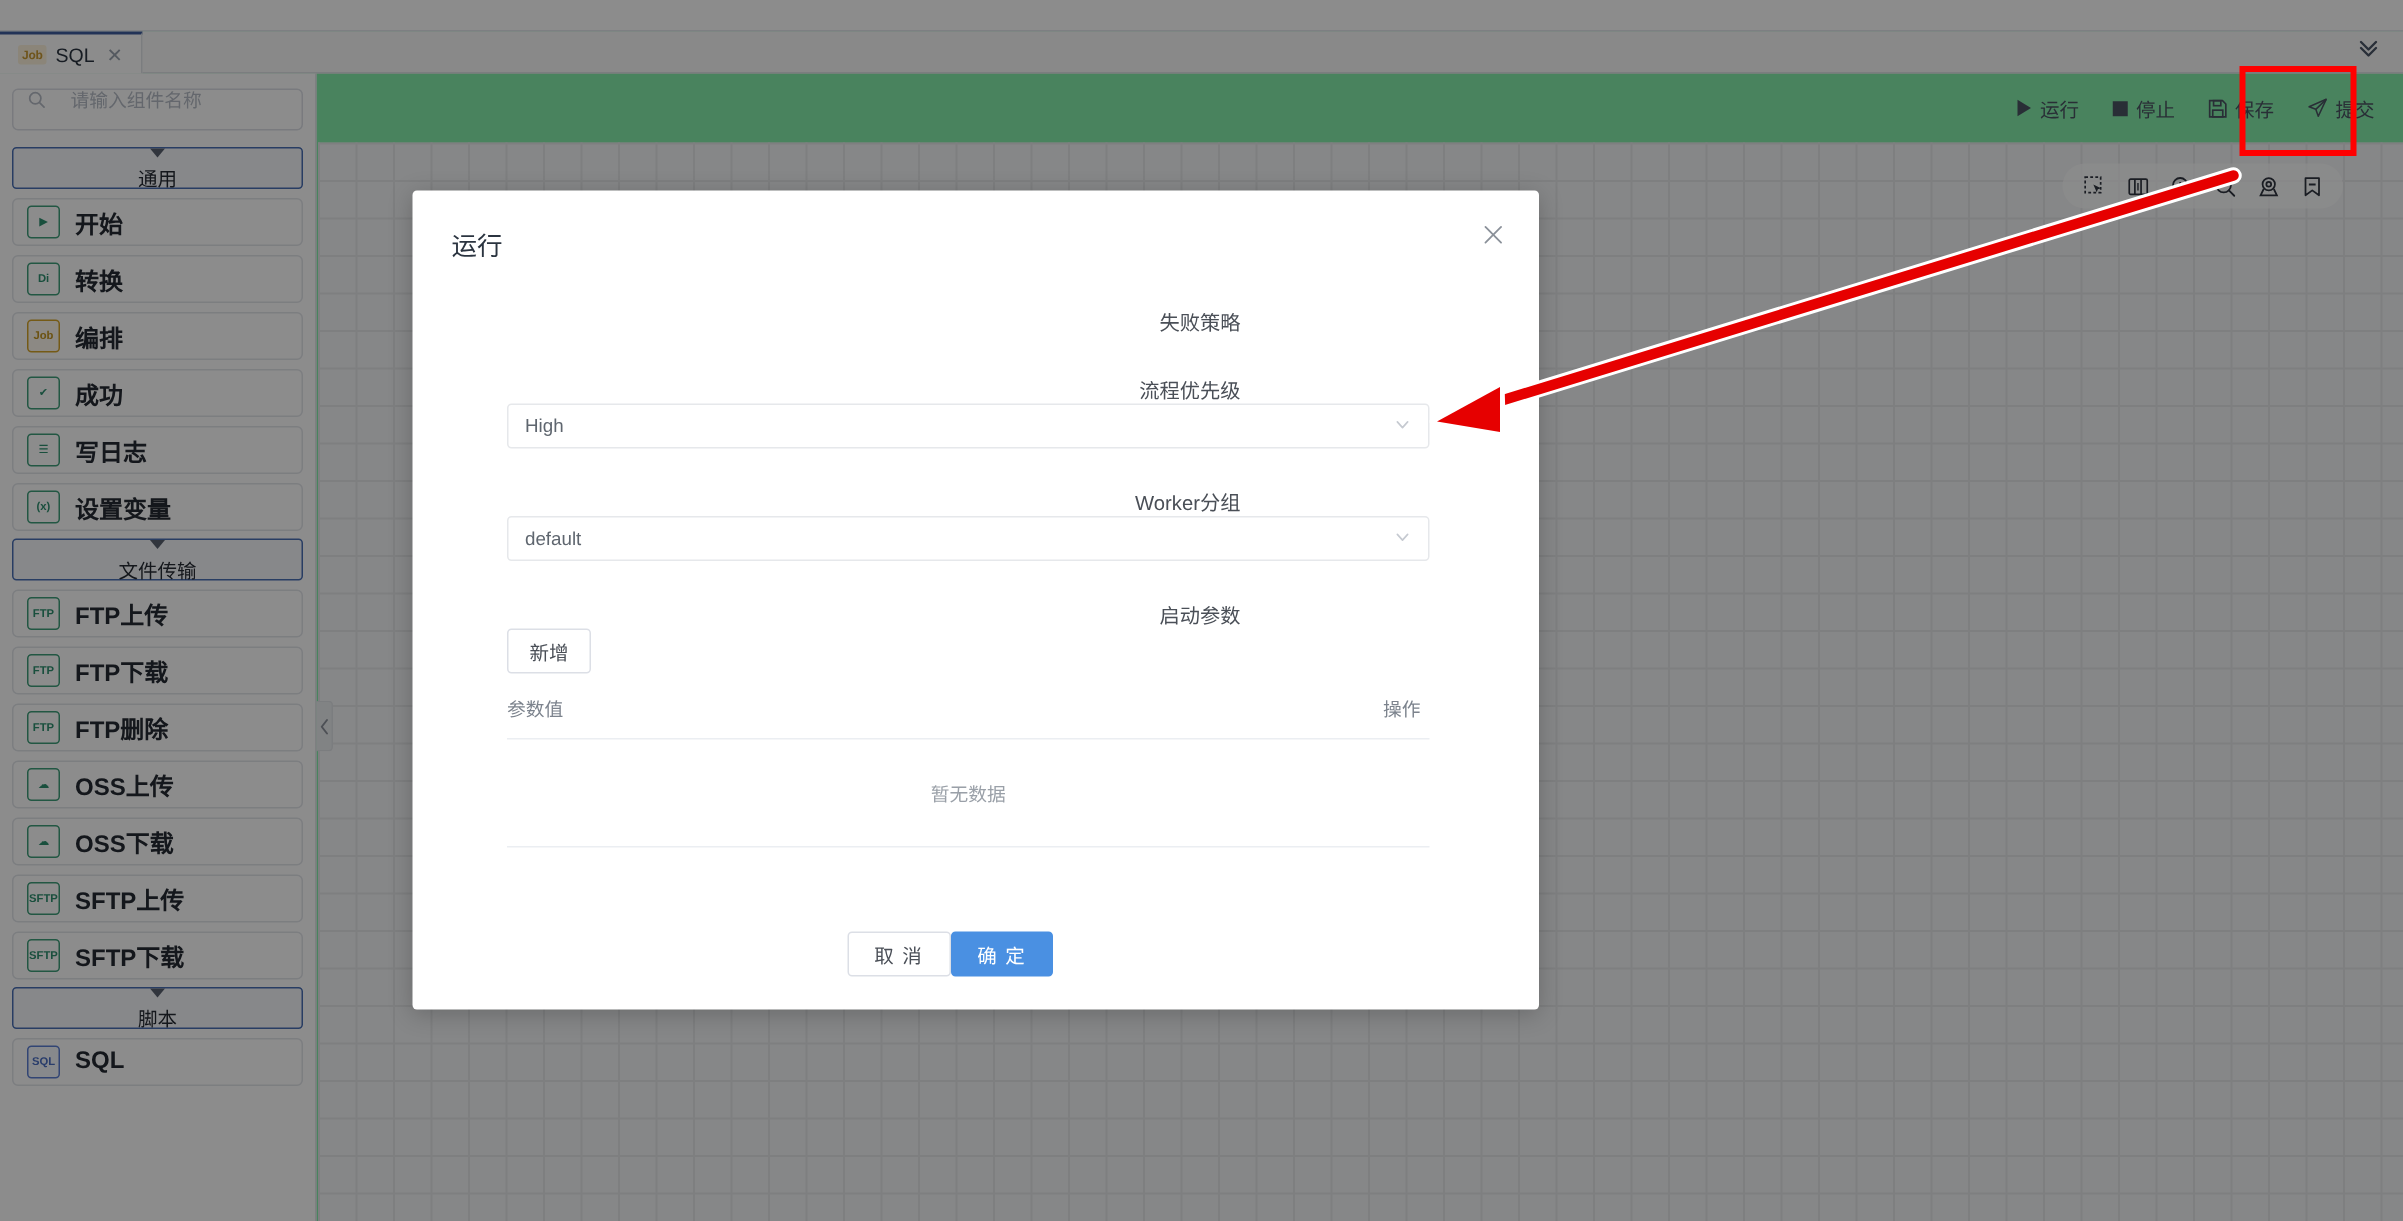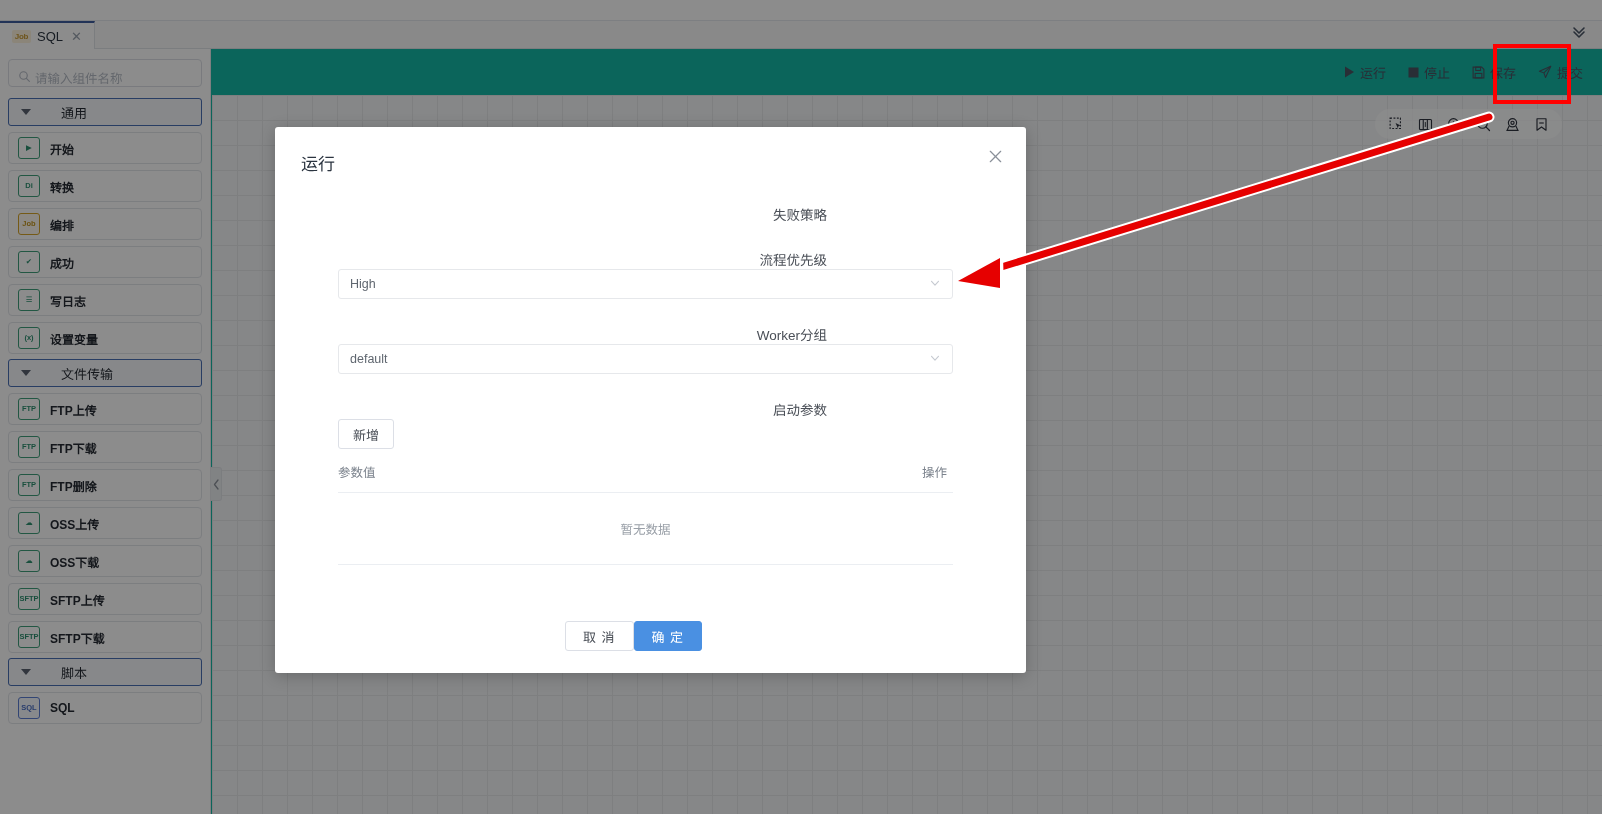--- a/index.html
+++ b/index.html
@@ -6,21 +6,21 @@
   * { box-sizing: border-box; margin: 0; padding: 0; }
   html, body {
     width: 1602px; height: 814px;
     overflow: hidden;
     font-family: "Liberation Sans", "DejaVu Sans", sans-serif;
     font-size: 13px;
     color: #333;
     background: #fff;
   }
 
-  #app { position: relative; width: 1602px; height: 814px; background: #14b8a6; }
+  #app { position: relative; width: 1602px; height: 814px; background: #86efac; }
 
   
   .top-strip {
     position: absolute; left: 0; top: 0; width: 1602px; height: 21px;
     background: #fff; border-bottom: 1px solid #e4e7ed;
   }
   .collapse-all {
     position: absolute; right: 10px; top: 22px; width: 26px; height: 20px;
     display: flex; align-items: center; justify-content: center;
     color: #5a6a85; cursor: pointer; z-index: 40;
@@ -51,56 +51,57 @@
   .tab-close { color: #9aa3af; font-size: 13px; line-height: 1; margin-left: 2px; cursor: pointer; }
 
   
   .left-panel {
     position: absolute; left: 0; top: 49px; width: 211px; height: 765px;
     background: #fff; border-right: 1px solid #e6e8eb;
     overflow: hidden;
   }
   .search-wrap { padding: 10px 8px 6px 8px; }
   .search-box {
-    display: flex; align-items: flex-end; gap: 4px;
+    display: flex; align-items: flex-start; gap: 16px;
     height: 28px; border: 1px solid #dcdfe6; border-radius: 4px;
     padding: 0 9px; background: #fff;
   }
   .search-box input {
     border: 0; outline: none; flex: 1; font-size: 12.5px; color: #333;
     background: transparent; font-family: "Liberation Sans", sans-serif;
   }
   .search-box input::placeholder { color: #b6bcc6; }
   .mag { color: #b6bcc6; flex: none; }
 
   .group-header {
     margin: 5px 8px 0 8px; height: 28px; border: 1px solid #4a6fb5;
     border-radius: 3px; background: #f6f8fc;
-    display: flex; align-items: center; gap: 30px; padding: 0 12px;
+    display: flex; align-items: center; gap: 4px; padding: 0 12px;
     cursor: pointer;
+    flex-direction: column;
   }
   .caret { width: 0; height: 0; border-left: 5px solid transparent; border-right: 5px solid transparent;
            border-top: 6px solid #5a6270; flex: none; }
   .group-header .glabel { font-size: 13px; color: #262b33; }
 
   .comp-item {
     margin: 6px 8px 0 8px; height: 32px;
     border: 1px solid #e2e5ea; border-radius: 4px; background: #fff;
     display: flex; align-items: center; gap: 10px; padding: 0 9px;
     cursor: grab;
   }
   .comp-icon {
     width: 22px; height: 22px; border-radius: 3px; flex: none;
     display: flex; align-items: center; justify-content: center;
     font-size: 7.5px; font-weight: bold; line-height: 1;
   }
   .ic-green { border: 1px solid #3f9e7a; color: #2e9070; background: #fff; }
   .ic-amber { border: 1px solid #d6a429; color: #c4951f; background: #fffaf0; }
   .ic-blue  { border: 1px solid #5b7fd4; color: #4b6fc4; background: #f6f9ff; }
-  .comp-label { font-size: 12px; color: #262b33; font-weight: bold; text-align: right; }
+  .comp-label { font-size: 16px; color: #262b33; font-weight: bold; text-align: right; }
 
   .panel-handle {
     position: absolute; left: 211px; top: 467px; width: 11px; height: 34px;
     background: #eceef1; border: 1px solid #e1e4e8; border-left: 0;
     border-radius: 0 3px 3px 0; display: flex; align-items: center; justify-content: center;
     cursor: pointer; z-index: 25;
   }
   .panel-handle svg { display: block; }
 
   

